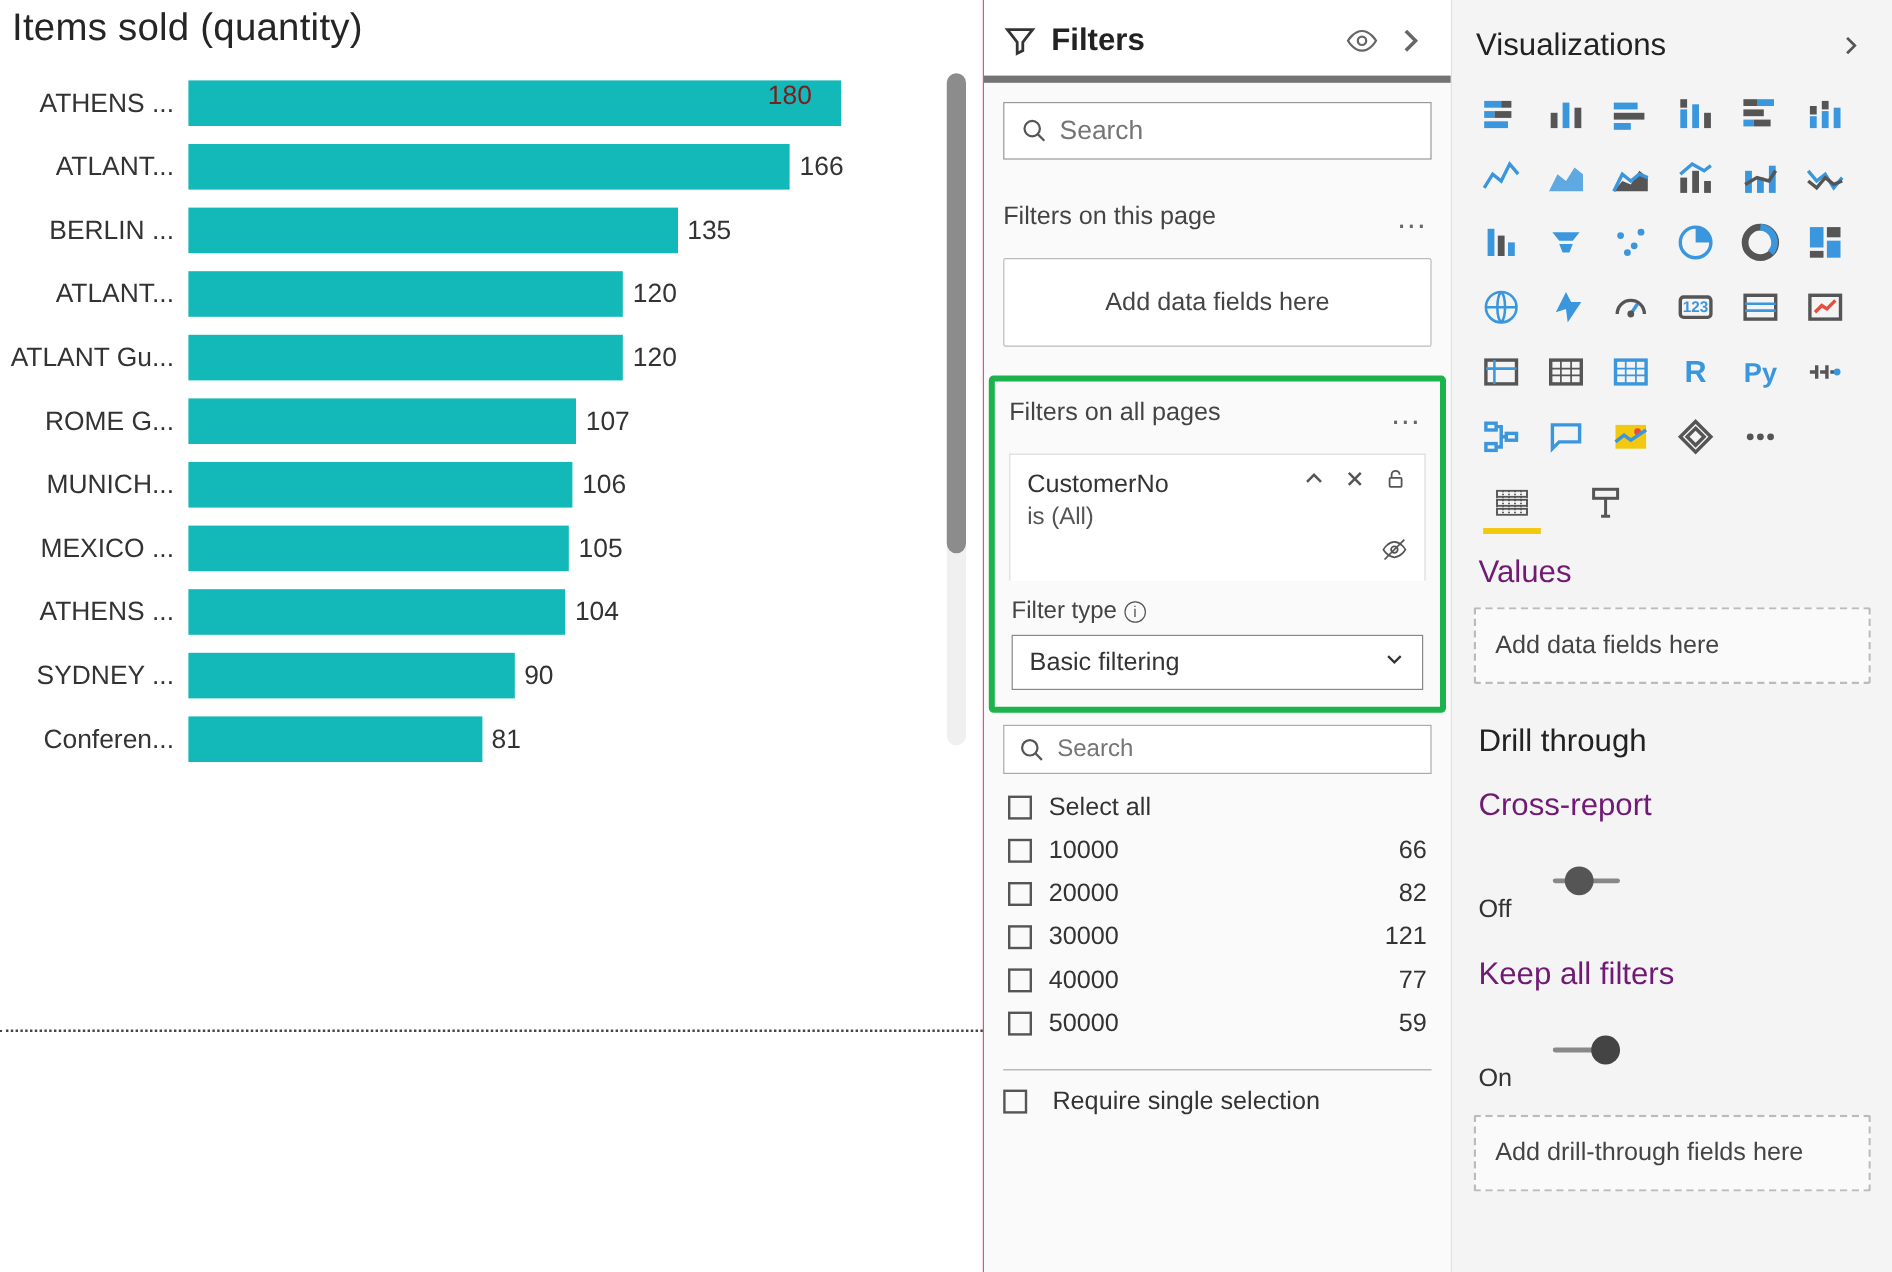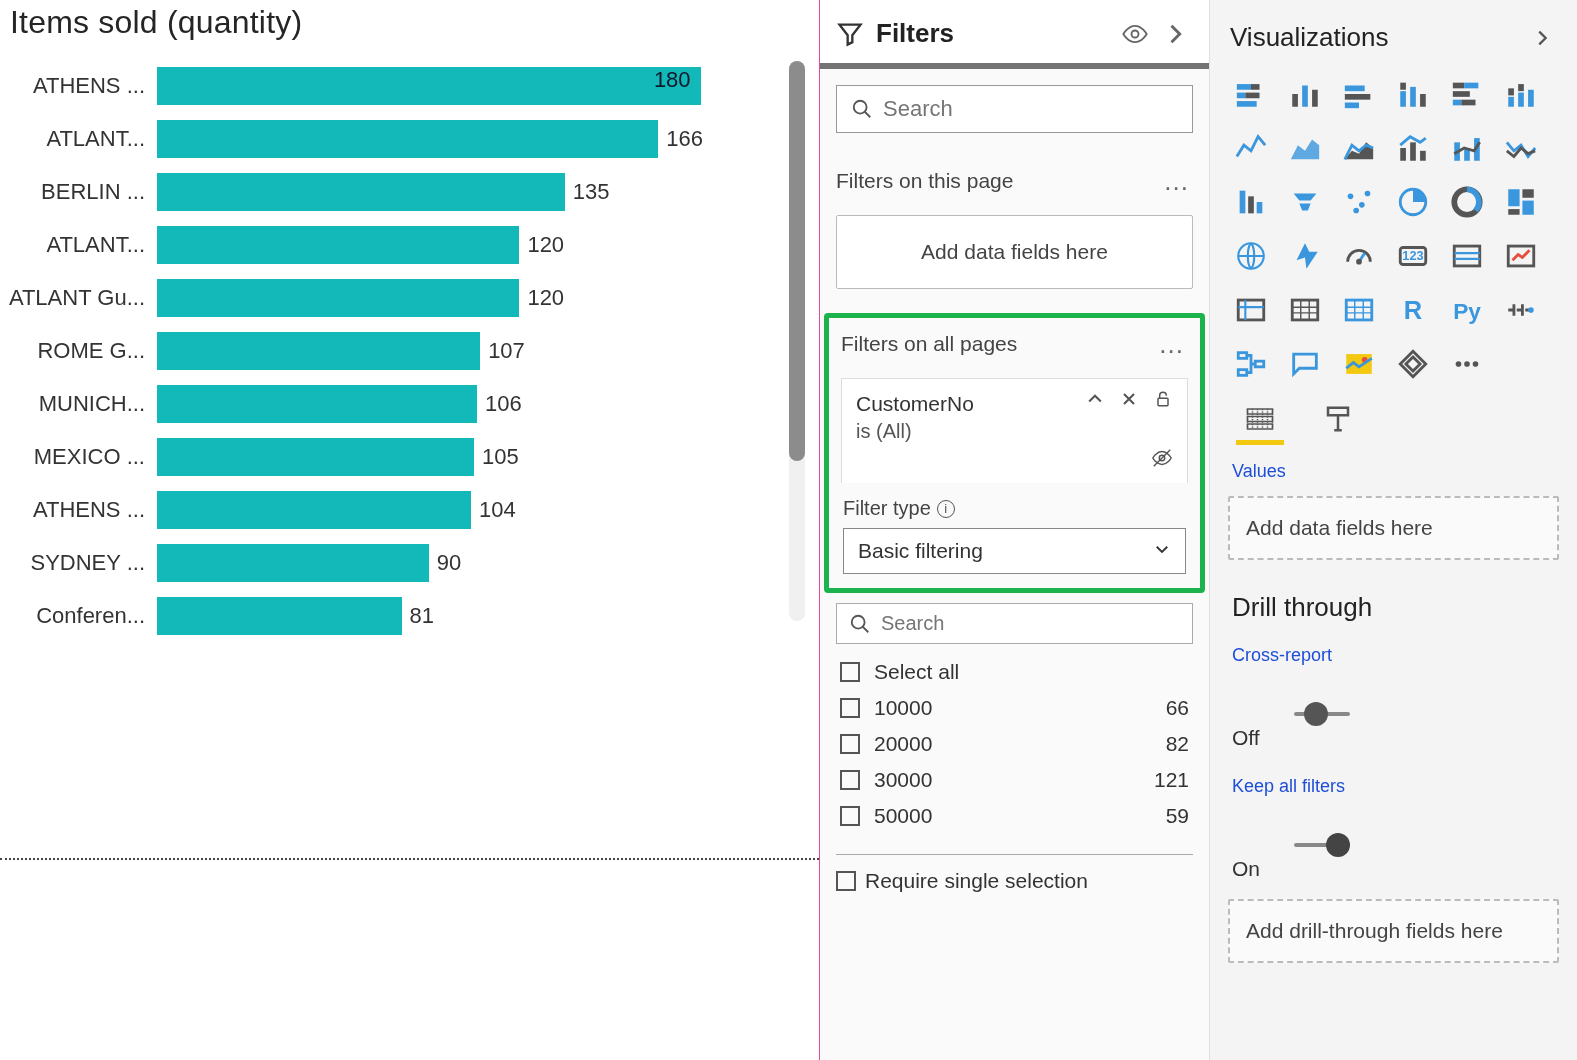--- a/index.html
+++ b/index.html
@@ -10,21 +10,21 @@
   
   .chart-pane { width: 820px; height: 100%; border-right: 1px solid #ec4899; padding: 0 10px 0 0; position: relative;}
   .chart-title { font-size: 32px; font-weight: 500; color: #252525; padding: 4px 0 18px 10px; letter-spacing: 0.2px;}
   .chart-body { display:flex; }
   .chart-plot { flex:1; padding-right:20px; position:relative;}
   .bar-row { display:flex; align-items:center; height:53px; gap:12px;}
   .bar-cat { width:145px; text-align:right; font-size:22px; color:#333; white-space:nowrap; overflow:hidden; text-overflow:clip; flex-shrink:0;}
   .bar-track { flex:1; position:relative; height:38px; display:flex; align-items:center;}
   .bar-fill { background:#13b8b8; height:38px; }
   .bar-value { font-size:22px; color:#333; margin-left:8px;}
-  .bar-value.inside { position:absolute; right:10px; color:#0f172a; font-weight:500;}
+  .bar-value.inside { position:absolute; right:24px; color:#7f1d1d; font-weight:500;}
   .chart-scroll { width:16px; background:#f0f0f0; border-radius:8px; margin-left:8px; position:relative; height:560px; margin-top:2px; margin-right:4px;}
   .chart-scroll-thumb { background:#8c8c8c; border-radius:8px; width:16px; height:400px; position:absolute; top:0;}
   .chart-divider { border-top:2px dotted #444; margin-top:20px; width:100%; position:absolute; bottom:200px; left:0; right:0;}
   
   
   .filters-pane { width:390px; border-right:1px solid #e0e0e0; background:#fafafa; height:100%; overflow:hidden; position:relative;}
   .pane-header { display:flex; align-items:center; padding:18px 20px 14px 16px; gap:12px; background:#fff; border-bottom:6px solid #737373;}
   .pane-header .funnel-icon { width:28px; height:28px; color:#333; flex-shrink:0;}
   .pane-header-title { font-size:26px; font-weight:600; color:#222; flex:1;}
   .pane-header .icon-btn { width:28px; height:28px; color:#666; cursor:pointer; display:flex; align-items:center; justify-content:center;}
@@ -45,35 +45,35 @@
   .filter-type-row { display:flex; align-items:center; gap:6px; margin:14px 14px 8px 14px; font-size:20px; color:#444;}
   .filter-type-select { margin:0 14px; border:1px solid #888; background:#fff; padding:10px 14px; display:flex; align-items:center; justify-content:space-between; font-size:21px; color:#333; cursor:pointer;}
   .inner-search { margin:10px 16px; border:1px solid #aaa; background:#fff; display:flex; align-items:center; padding:8px 12px; gap:10px;}
   .inner-search input { border:none; outline:none; font-size:20px; flex:1; background:transparent;}
   .value-list { margin:6px 16px;}
   .value-row { display:flex; align-items:center; padding:6px 4px; gap:14px;}
   .value-row .cb { width:20px; height:20px; border:2px solid #555; flex-shrink:0; cursor:pointer;}
   .value-row .vlabel { flex:1; font-size:21px; color:#333;}
   .value-row .vcount { font-size:21px; color:#333;}
   .rsel-divider { border-top:1px solid #aaa; margin:20px 16px 0 16px;}
-  .rsel-row { display:flex; align-items:center; gap:9px; padding:14px 16px; font-size:21px; color:#333;}
+  .rsel-row { display:flex; align-items:center; gap:21px; padding:14px 16px; font-size:21px; color:#333;}
   .rsel-row .cb { width:20px; height:20px; border:2px solid #555; cursor:pointer;}
 
   
   .viz-pane { flex:1; background:#f4f4f4; padding:0; height:100%; overflow:hidden;}
   .viz-header { display:flex; align-items:center; justify-content:space-between; padding:22px 24px 16px 20px;}
   .viz-header-title { font-size:26px; font-weight:500; color:#222;}
   .viz-chev { width:22px; height:22px; color:#555;}
   .viz-grid { display:grid; grid-template-columns:repeat(6,42px); gap:12px 12px; padding:4px 20px; }
   .viz-icon { width:42px; height:42px; display:flex; align-items:center; justify-content:center; cursor:pointer; border-radius:2px;}
   .viz-icon svg { width:34px; height:34px;}
   .tab-row { display:flex; gap:30px; padding:14px 26px 0 26px;}
   .tab-item { width:48px; height:42px; cursor:pointer; display:flex; align-items:center; justify-content:center; border-bottom:5px solid transparent; padding-bottom:6px;}
   .tab-item.active { border-bottom-color:#f2c811;}
-  .section-label { font-size:18px; color:#1d4ed8; padding:16px 22px 4px 22px;}
+  .section-label { font-size:26px; color:#701a75; padding:16px 22px 4px 22px;}
   .drop-box { margin:10px 18px; border:2px dashed #bbb; background:#fafafa; padding:18px 16px; font-size:21px; color:#444; border-radius:2px;}
   .toggle-row { padding:8px 22px; display:flex; align-items:center; gap:12px;}
   .toggle-label { font-size:21px; color:#333; width:50px;margin-top:48px;}
   .toggle { width:56px; height:20px; border-radius:999px; position:relative; cursor:pointer;}
   .toggle::after { content:""; position:absolute; width:24px; height:24px; border-radius:50%; background:#444; top:-2px;}
   .toggle.off { }
   .toggle.off::after { left:10px; background:#555;}
   .toggle.on::after { right:0; background:#444;}
   .toggle-track { position:absolute; height:4px; background:#888; top:8px; left:0; right:0; border-radius:2px;}
   
@@ -278,20 +278,25 @@
           <span class="vlabel">20000</span>
           <span class="vcount">82</span>
         </div>
         <div class="value-row">
           <span class="cb"></span>
           <span class="vlabel">30000</span>
           <span class="vcount">121</span>
         </div>
         <div class="value-row">
           <span class="cb"></span>
+          <span class="vlabel">40000</span>
+          <span class="vcount">77</span>
+        </div>
+        <div class="value-row">
+          <span class="cb"></span>
           <span class="vlabel">50000</span>
           <span class="vcount">59</span>
         </div>
       </div>
     <div class="rsel-divider"></div>
     <div class="rsel-row">
       <span class="cb"></span>
       <span>Require single selection</span>
     </div>
   </div>

